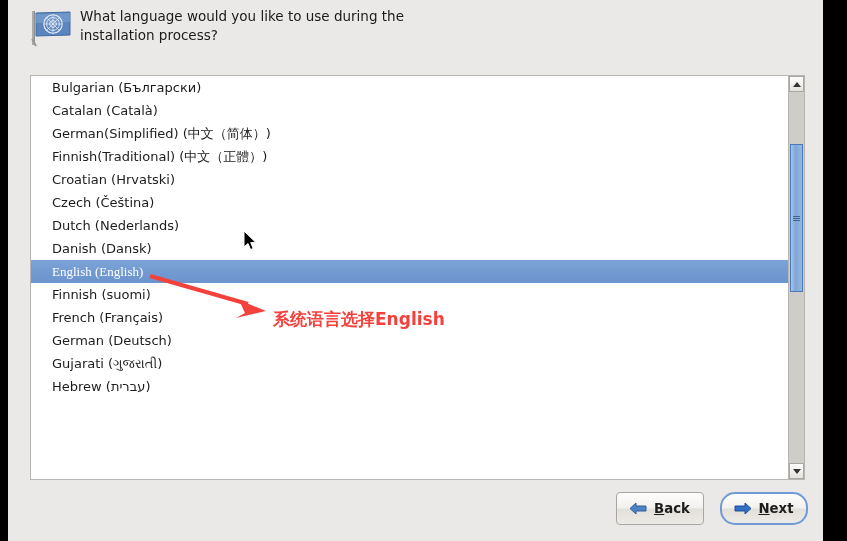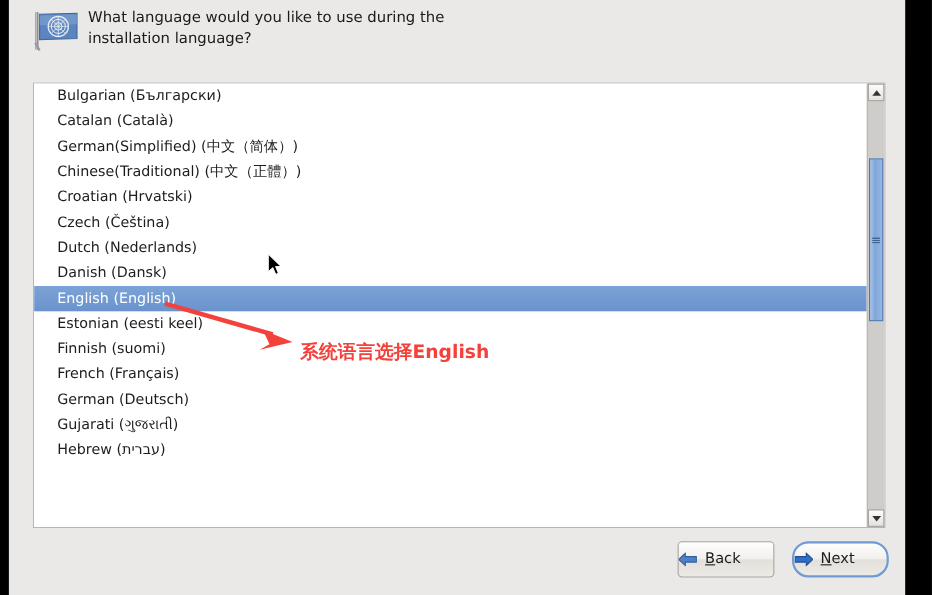--- a/index.html
+++ b/index.html
@@ -11,21 +11,21 @@
     width: 847px;
     height: 541px;
     overflow: hidden;
     font-family: "DejaVu Sans", "Liberation Sans", sans-serif;
   }
 
   #screen {
     position: relative;
     width: 841px;
     height: 541px;
-    background: #737373;
+    background: #86efac;
   }
 
   
   #panel {
     position: absolute;
     left: 8px;
     top: 0px;
     width: 815px;
     height: 541px;
     background: #ebe9e7;
@@ -89,20 +89,21 @@
     font-size: 13px;
     color: #1c1c1c;
     white-space: nowrap;
     box-sizing: border-box;
   }
 
   .list-row.selected {
     background: #6f9ad3;
     background: linear-gradient(to bottom, #7ca3d6 0%, #6a93cd 100%);
     color: #ffffff;
+    font-family: Liberation Serif, serif;
   }
 
   
   #scrollbar {
     position: absolute;
     right: 0px;
     top: 0px;
     width: 16px;
     height: 403px;
     background: #cfcdc9;
@@ -200,25 +201,26 @@
 
   .nav-btn {
     position: absolute;
     top: 9px;
     height: 33px;
     background: linear-gradient(to bottom, #fefefe 0%, #f2f0ed 48%, #e3e0db 52%, #eceae6 100%);
     border: 1px solid #a9a6a1;
     border-radius: 4px;
     display: flex;
     align-items: center;
-    justify-content: flex-start;
+    justify-content: center;
     gap: 7px;
     font-size: 13.3px;
     color: #1c1c1c;
     box-sizing: border-box;
+    font-weight: bold;
   }
 
   #back-btn {
     left: 608px;
     width: 88px;
   }
 
   #next-btn {
     left: 712px;
     width: 88px;
@@ -261,38 +263,37 @@
           <line x1="-9.2" y1="0" x2="9.2" y2="0" stroke="#e8eef7" stroke-width="0.7"></line>
           <line x1="0" y1="-9.2" x2="0" y2="9.2" stroke="#e8eef7" stroke-width="0.7"></line>
           <line x1="-6.5" y1="-6.5" x2="6.5" y2="6.5" stroke="#e8eef7" stroke-width="0.7"></line>
           <line x1="-6.5" y1="6.5" x2="6.5" y2="-6.5" stroke="#e8eef7" stroke-width="0.7"></line>
         </g>
         <path d="M2 30 C 4 33, 5 35, 6 37" fill="none" stroke="#9a9a9a" stroke-width="2"></path>
       </svg>
 
       <div id="header-text">
         <div>What language would you like to use during the</div>
-        <div>installation language?</div>
+        <div>installation process?</div>
       </div>
     </div>
 
     <div id="listbox-frame">
 
       <div id="list-viewport">
         <div id="list-rows">
             <div class="list-row">Bulgarian (Български)</div>
             <div class="list-row">Catalan (Català)</div>
             <div class="list-row">German(Simplified) (中文（简体）)</div>
-            <div class="list-row">Chinese(Traditional) (中文（正體）)</div>
+            <div class="list-row">Finnish(Traditional) (中文（正體）)</div>
             <div class="list-row">Croatian (Hrvatski)</div>
             <div class="list-row">Czech (Čeština)</div>
             <div class="list-row">Dutch (Nederlands)</div>
             <div class="list-row">Danish (Dansk)</div>
             <div class="list-row selected">English (English)</div>
-            <div class="list-row">Estonian (eesti keel)</div>
             <div class="list-row">Finnish (suomi)</div>
             <div class="list-row">French (Français)</div>
             <div class="list-row">German (Deutsch)</div>
             <div class="list-row">Gujarati (ગુજરાતી)</div>
             <div class="list-row">Hebrew (עברית)</div>
           </div>
       </div>
 
       <div id="scrollbar">
         <div class="sb-btn" id="sb-up">

